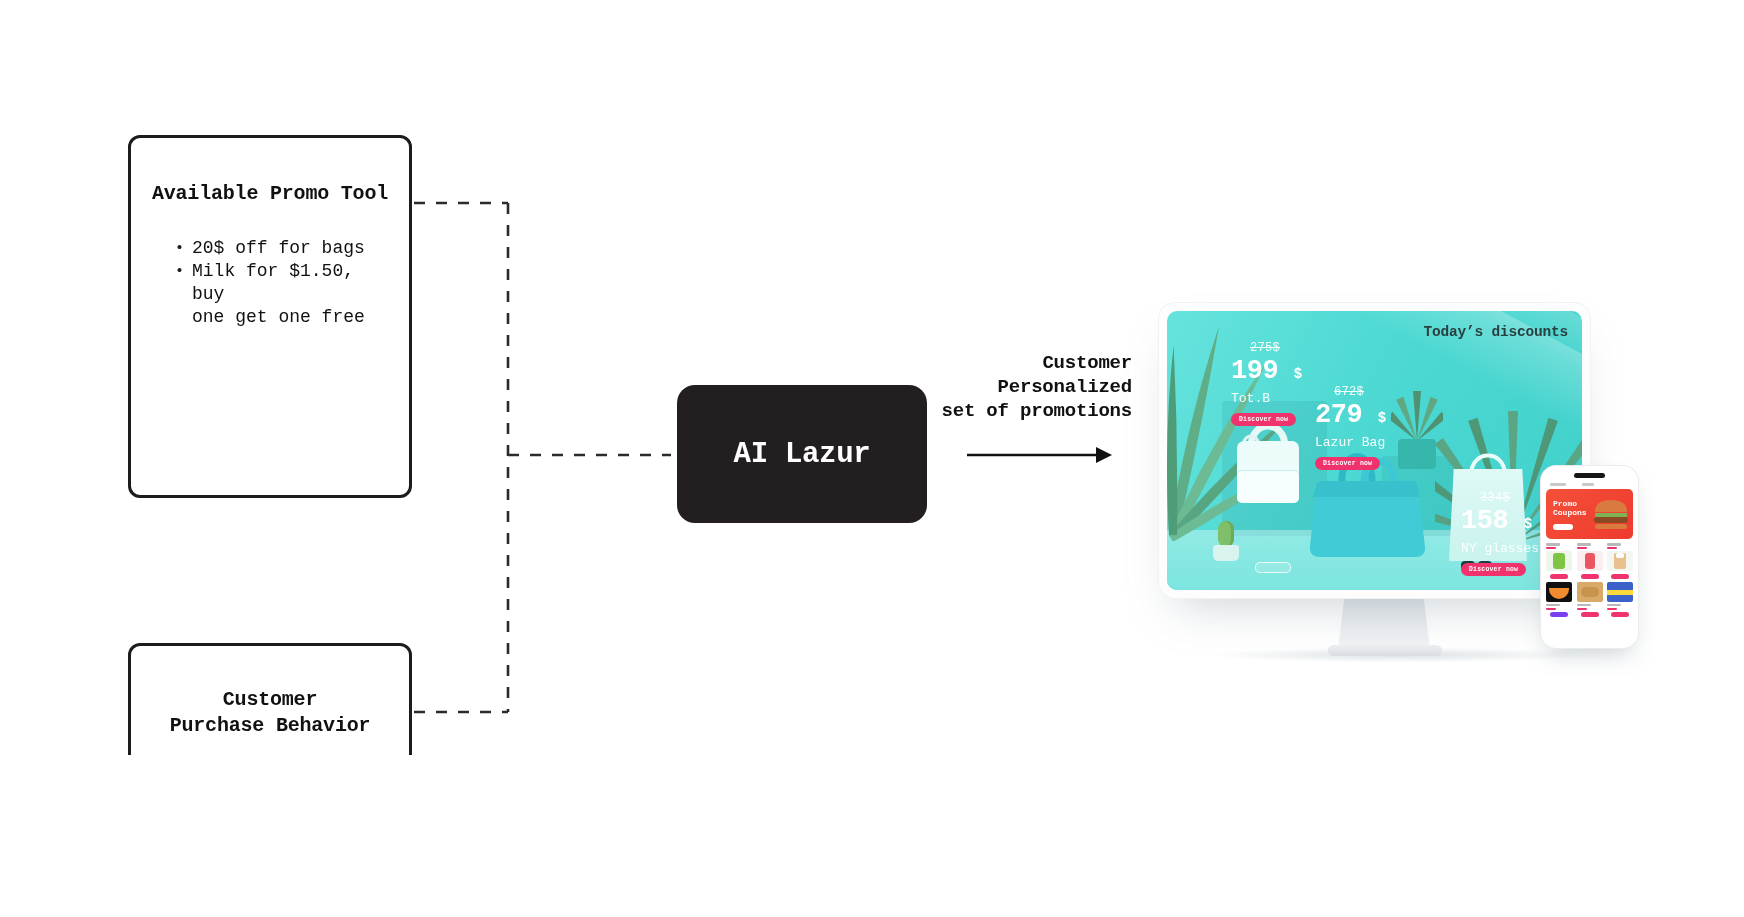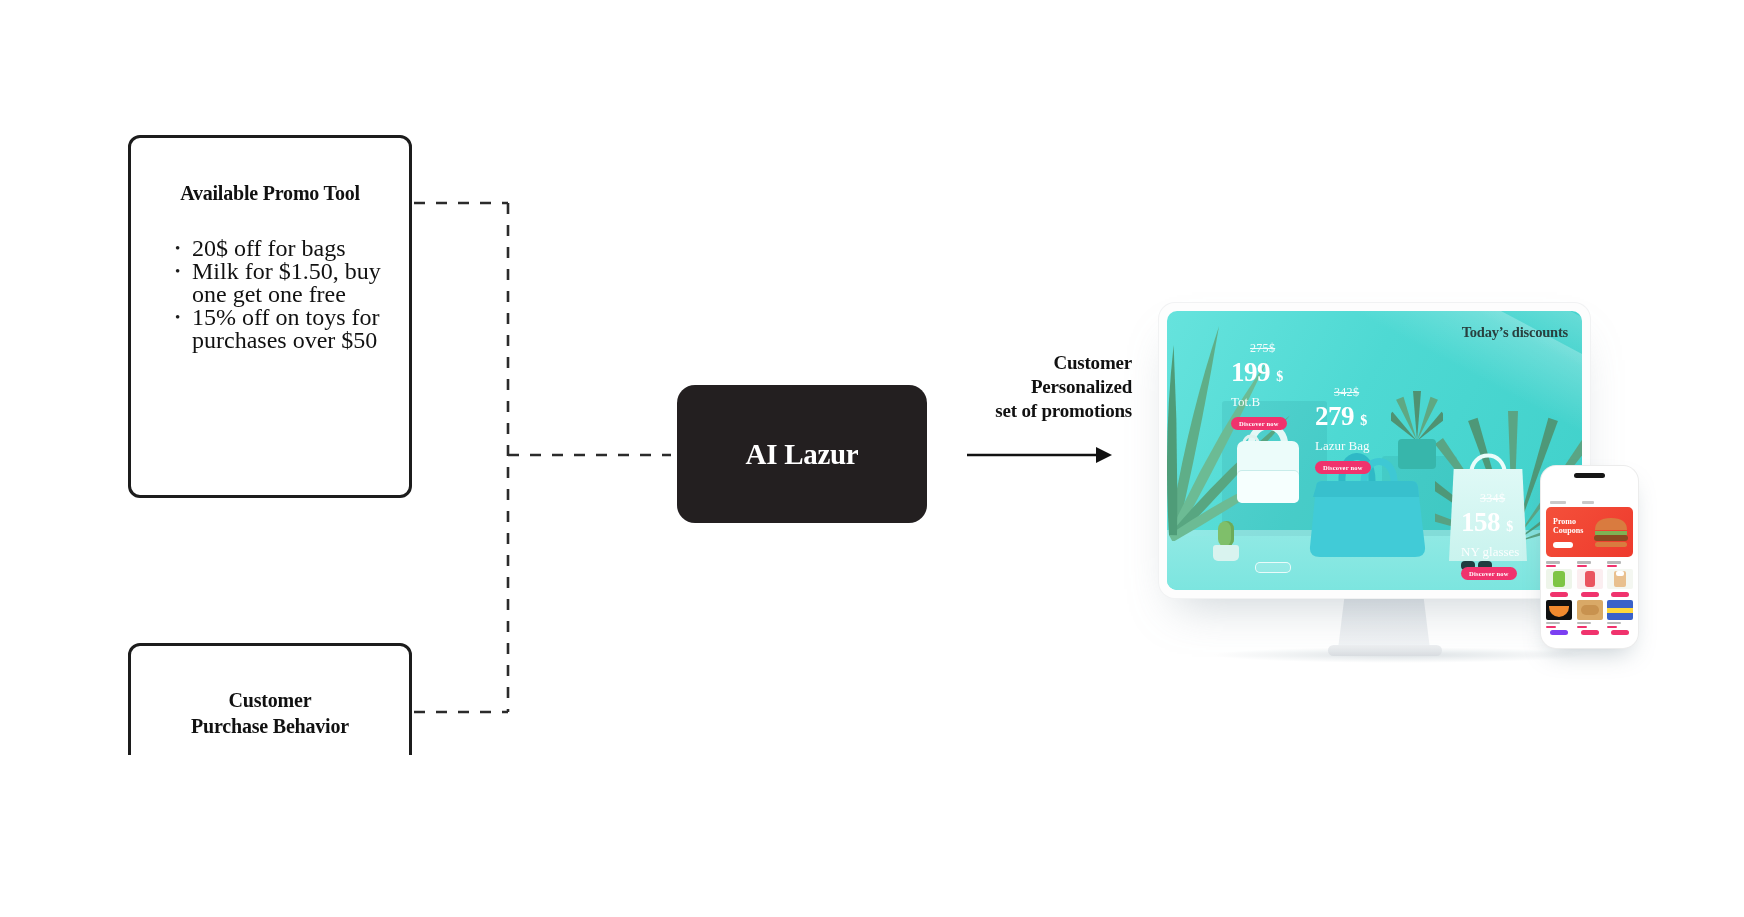--- a/index.html
+++ b/index.html
@@ -1,22 +1,22 @@
 <!DOCTYPE html>
 <html><head>
 <meta charset="utf-8">
 <style>
   html,body{margin:0;padding:0;background:#ffffff;}
   #canvas{position:relative;width:1744px;height:755px;background:#ffffff;overflow:hidden;
-          font-family:Liberation Serif, serif;color:#111;}
+          font-family:Liberation Mono, monospace;color:#111;}
   
   .dbox{position:absolute;box-sizing:border-box;border:3px solid #1c1c1c;border-radius:12px;background:#fff;}
   #promo-box{left:128px;top:135px;width:284px;height:363px;}
   #promo-title{margin-top:44px;text-align:center;font-size:20px;font-weight:700;letter-spacing:-.2px;}
-  #promo-list{list-style:none;margin:32px 0 0 0;padding:0 0 0 44px;font-size:24px;line-height:23px;}
+  #promo-list{list-style:none;margin:32px 0 0 0;padding:0 0 0 44px;font-size:18px;line-height:23px;}
   #promo-list li{position:relative;padding-left:17px;white-space:pre-line;width:196px;}
   #promo-list li::before{content:"\2022";position:absolute;left:0;top:0;font-size:15px;color:#1c1c1c;}
   #behavior-box{left:128px;top:643px;width:284px;height:140px;display:flex;align-items:center;justify-content:center;}
   #behavior-label{white-space:pre-line;text-align:center;font-size:20px;font-weight:700;line-height:26px;letter-spacing:-.2px;}
   #engine-box{position:absolute;left:677px;top:385px;width:250px;height:138px;background:#231F20;border-radius:18px;
               display:flex;align-items:center;justify-content:center;}
   #engine-label{color:#fff;font-size:29px;font-weight:700;letter-spacing:-.3px;}
   #output-label{position:absolute;left:938px;top:351px;width:194px;text-align:right;font-size:19px;font-weight:700;
                 line-height:24px;white-space:pre-line;letter-spacing:-.2px;}
   #connectors{position:absolute;left:0;top:0;z-index:0;}
@@ -55,21 +55,21 @@
   #stand-neck{position:absolute;left:1338px;top:597px;width:92px;height:52px;z-index:1;
               background:linear-gradient(#e2e6ea,#f2f4f6);clip-path:polygon(7% 0,93% 0,100% 100%,0 100%);}
   #stand-base{position:absolute;left:1328px;top:645px;width:114px;height:11px;border-radius:6px;z-index:1;
               background:linear-gradient(#eef0f2,#d9dde1);}
   #ground-shadow{position:absolute;left:1140px;top:644px;width:520px;height:22px;z-index:0;
                  background:radial-gradient(closest-side,rgba(140,160,170,.30),rgba(140,160,170,0) 72%);}
   
   #phone{position:absolute;left:1541px;top:466px;width:97px;height:182px;background:#fff;border-radius:15px;z-index:5;
          box-shadow:0 0 0 1px #ececec,0 12px 24px -8px rgba(120,140,150,.45);}
   #phone-speaker{position:absolute;left:33px;top:7px;width:31px;height:4.5px;border-radius:3px;background:#161616;}
-  #phone-screen{position:absolute;left:5px;top:33px;width:87px;height:161px;overflow:hidden;}
+  #phone-screen{position:absolute;left:5px;top:15px;width:87px;height:161px;overflow:hidden;}
   .nav-bar{position:absolute;height:2.5px;border-radius:1px;background:#c9c9c9;top:2px;}
   #phone-banner{position:absolute;left:0;top:8px;width:87px;height:50px;border-radius:5px;overflow:hidden;
                 background:linear-gradient(135deg,#f4503a,#ee3a2d);}
   #banner-title{position:absolute;left:7px;top:10px;width:34px;color:#fff;font-size:8px;font-weight:700;line-height:9px;}
   #banner-pill{position:absolute;left:7px;top:35px;width:20px;height:6px;border-radius:3px;background:#fff;}
   #phone-grid{position:absolute;left:0;top:62px;width:87px;display:grid;grid-template-columns:repeat(3,26px);
               column-gap:4.5px;row-gap:3px;}
   .pcell{display:flex;flex-direction:column;align-items:flex-start;}
   .pname-bar{width:14px;height:2.5px;background:#b9b9b9;border-radius:1px;}
   .pprice-bar{width:10px;height:2px;background:#F0336D;border-radius:1px;margin-top:1.5px;}
@@ -93,22 +93,20 @@
     <path d="M967 455 H1096" stroke="#111" stroke-width="2.4" fill="none"></path>
     <path d="M1096 447 L1112 455 L1096 463 Z" fill="#111"></path>
   </svg>
 
   <div id="promo-box" class="dbox">
     <div id="promo-title">Available Promo Tool</div>
     <ul id="promo-list">
       <li>20$ off for bags</li>
       <li>Milk for $1.50, buy
 one get one free</li>
-      <li>15% off on toys for
-purchases over $50</li>
     </ul>
   </div>
 
   <div id="behavior-box" class="dbox">
     <div id="behavior-label">Customer
 Purchase Behavior</div>
   </div>
 
   <div id="engine-box">
     <div id="engine-label">AI Lazur</div>
@@ -200,21 +198,21 @@
       <div class="scene" id="glasses-left"></div>
 
       <div class="tag" style="left:64px;top:30px;">
         <div class="old">275$</div>
         <div class="price"><span>199</span> <span class="cur">$</span></div>
         <div class="pname">Tot.B</div>
         <span class="cta">Discover now</span>
       </div>
 
       <div class="tag" style="left:148px;top:74px;">
-        <div class="old">342$</div>
+        <div class="old">672$</div>
         <div class="price"><span>279</span> <span class="cur">$</span></div>
         <div class="pname">Lazur Bag</div>
         <span class="cta">Discover now</span>
       </div>
 
       <div class="tag" style="left:294px;top:180px;">
         <div class="old">334$</div>
         <div class="price"><span>158</span> <span class="cur">$</span></div>
         <div class="pname">NY glasses</div>
         <span class="cta">Discover now</span>

